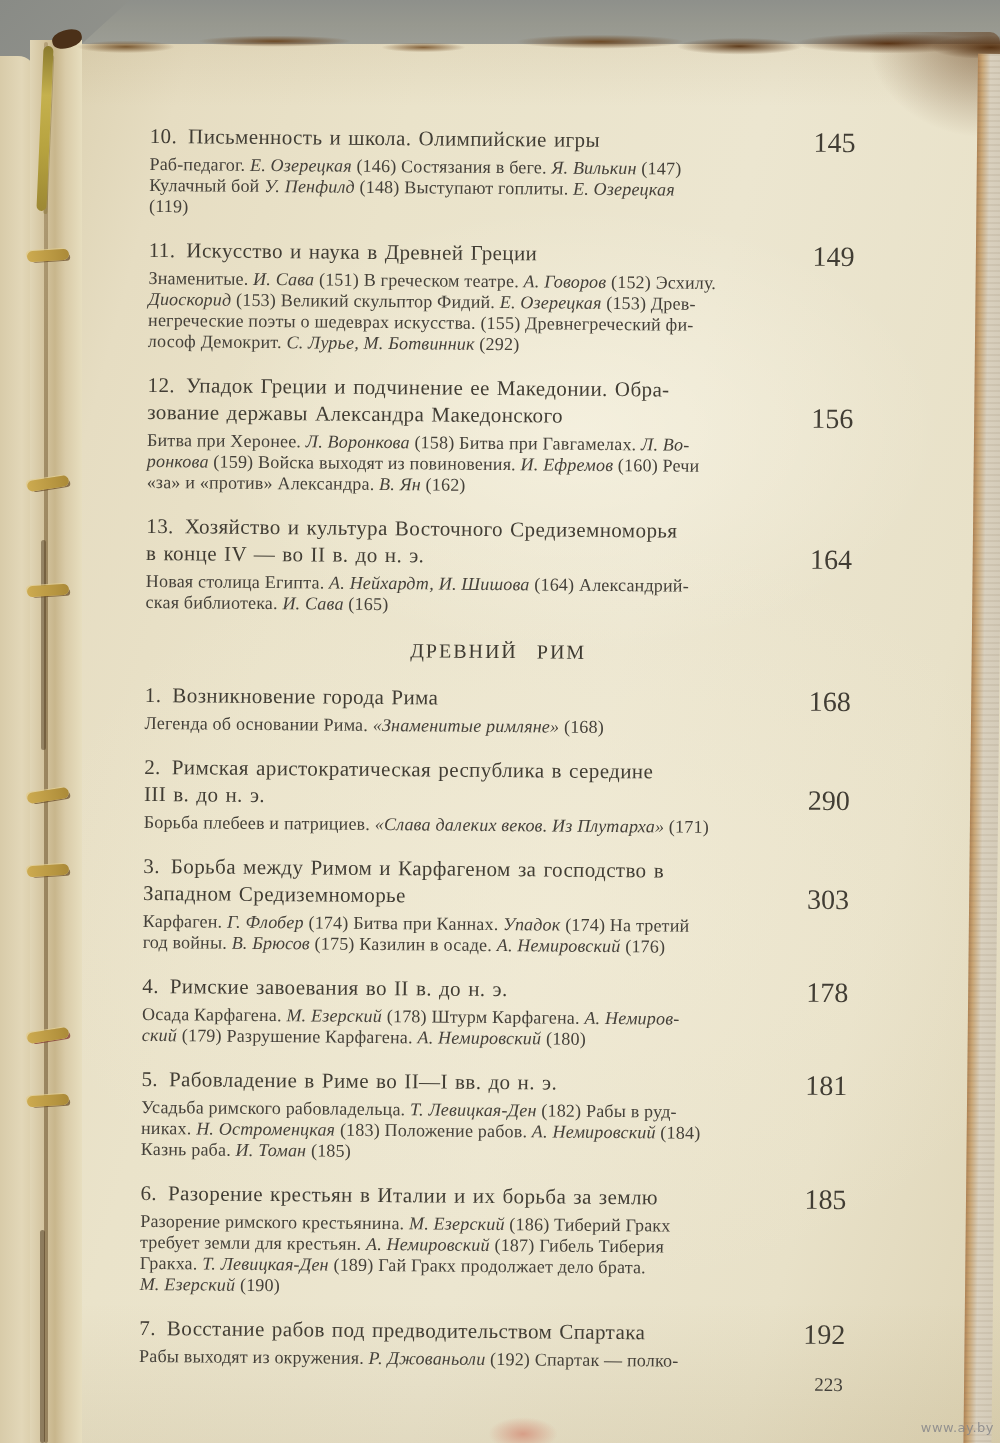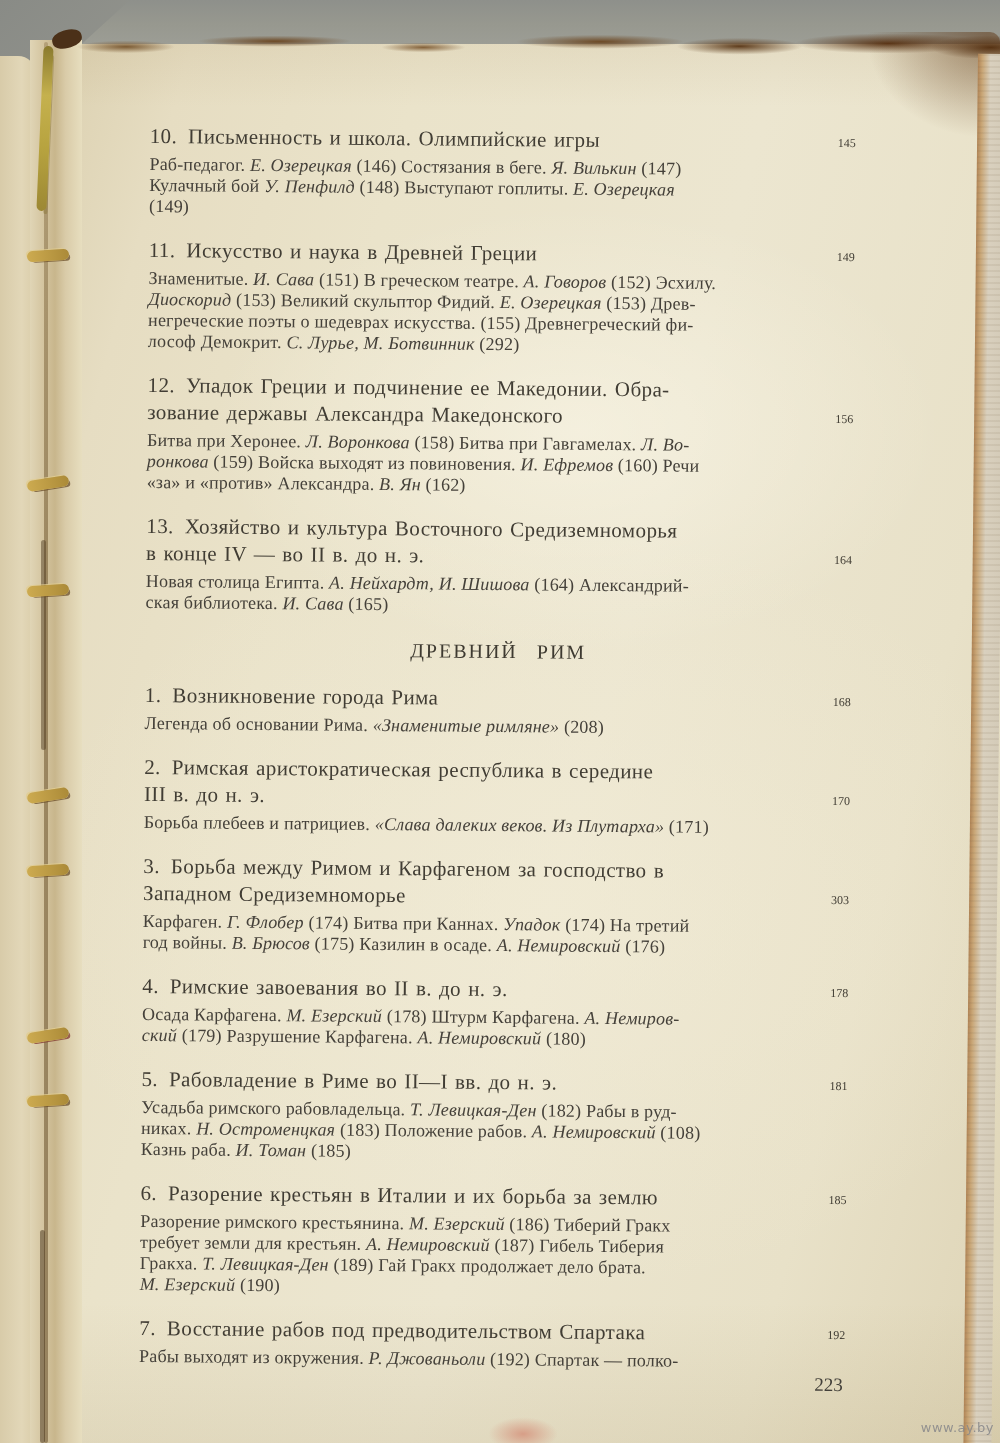--- a/index.html
+++ b/index.html
@@ -86,21 +86,21 @@
     transform:rotate(0.5deg); transform-origin:0 0;
     color:#413d34; }
 
   .section-heading { text-align:center; font-size:20px; line-height:27px;
     letter-spacing:2px; word-spacing:12px; margin-top:22px; color:#3e3a31; }
 
   .entry { margin-top:20px; }
   .entry-head { display:flex; justify-content:space-between; align-items:flex-end; }
   .entry-title { font-size:21px; line-height:27px; letter-spacing:.4px; word-spacing:1.5px; }
   .entry-num { margin-right:11px; }
-  .entry-page { font-size:12px; line-height:26px; padding-left:14px; white-space:nowrap; }
+  .entry-page { font-size:28px; line-height:26px; padding-left:14px; white-space:nowrap; }
 
   .entry-details { margin-top:4px; font-size:18px; line-height:21px; letter-spacing:.2px; color:#45413a; }
   .detail-line { white-space:nowrap; }
   .it { font-style:italic; }
 
   .page-footer-num { text-align:right; font-size:19px; margin-top:1px; padding-right:2px; color:#43403a; }
 </style>
 </head>
 <body>
 
@@ -133,21 +133,21 @@
       <div class="entry">
         <div class="entry-head">
           <div class="entry-title">
             <div class="title-line"><span class="entry-num">10.</span><span>Письменность и школа. Олимпийские игры</span></div>
           </div>
           <span class="entry-page">145</span>
         </div>
         <div class="entry-details">
           <div class="detail-line"><span>Раб-педагог. </span><span class="it">Е. Озерецкая</span><span> (146) Состязания в беге. </span><span class="it">Я. Вилькин</span><span> (147)</span></div>
           <div class="detail-line"><span>Кулачный бой </span><span class="it">У. Пенфилд</span><span> (148) Выступают гоплиты. </span><span class="it">Е. Озерецкая</span></div>
-          <div class="detail-line"><span>(149)</span></div>
+          <div class="detail-line"><span>(119)</span></div>
         </div>
       </div>
       <div class="entry">
         <div class="entry-head">
           <div class="entry-title">
             <div class="title-line"><span class="entry-num">11.</span><span>Искусство и наука в Древней Греции</span></div>
           </div>
           <span class="entry-page">149</span>
         </div>
         <div class="entry-details">
@@ -186,30 +186,30 @@
       </div>
       <div class="section-heading">ДРЕВНИЙ РИМ</div>
       <div class="entry">
         <div class="entry-head">
           <div class="entry-title">
             <div class="title-line"><span class="entry-num">1.</span><span>Возникновение города Рима</span></div>
           </div>
           <span class="entry-page">168</span>
         </div>
         <div class="entry-details">
-          <div class="detail-line"><span>Легенда об основании Рима. </span><span class="it">«Знаменитые римляне»</span><span> (208)</span></div>
+          <div class="detail-line"><span>Легенда об основании Рима. </span><span class="it">«Знаменитые римляне»</span><span> (168)</span></div>
         </div>
       </div>
       <div class="entry">
         <div class="entry-head">
           <div class="entry-title">
             <div class="title-line"><span class="entry-num">2.</span><span>Римская аристократическая республика в середине</span></div>
             <div class="title-line">III в. до н. э.</div>
           </div>
-          <span class="entry-page">170</span>
+          <span class="entry-page">290</span>
         </div>
         <div class="entry-details">
           <div class="detail-line"><span>Борьба плебеев и патрициев. </span><span class="it">«Слава далеких веков. Из Плутарха»</span><span> (171)</span></div>
         </div>
       </div>
       <div class="entry">
         <div class="entry-head">
           <div class="entry-title">
             <div class="title-line"><span class="entry-num">3.</span><span>Борьба между Римом и Карфагеном за господство в</span></div>
             <div class="title-line">Западном Средиземноморье</div>
@@ -235,21 +235,21 @@
       </div>
       <div class="entry">
         <div class="entry-head">
           <div class="entry-title">
             <div class="title-line"><span class="entry-num">5.</span><span>Рабовладение в Риме во II—I вв. до н. э.</span></div>
           </div>
           <span class="entry-page">181</span>
         </div>
         <div class="entry-details">
           <div class="detail-line"><span>Усадьба римского рабовладельца. </span><span class="it">Т. Левицкая-Ден</span><span> (182) Рабы в руд-</span></div>
-          <div class="detail-line"><span>никах. </span><span class="it">Н. Остроменцкая</span><span> (183) Положение рабов. </span><span class="it">А. Немировский</span><span> (108)</span></div>
+          <div class="detail-line"><span>никах. </span><span class="it">Н. Остроменцкая</span><span> (183) Положение рабов. </span><span class="it">А. Немировский</span><span> (184)</span></div>
           <div class="detail-line"><span>Казнь раба. </span><span class="it">И. Томан</span><span> (185)</span></div>
         </div>
       </div>
       <div class="entry">
         <div class="entry-head">
           <div class="entry-title">
             <div class="title-line"><span class="entry-num">6.</span><span>Разорение крестьян в Италии и их борьба за землю</span></div>
           </div>
           <span class="entry-page">185</span>
         </div>

